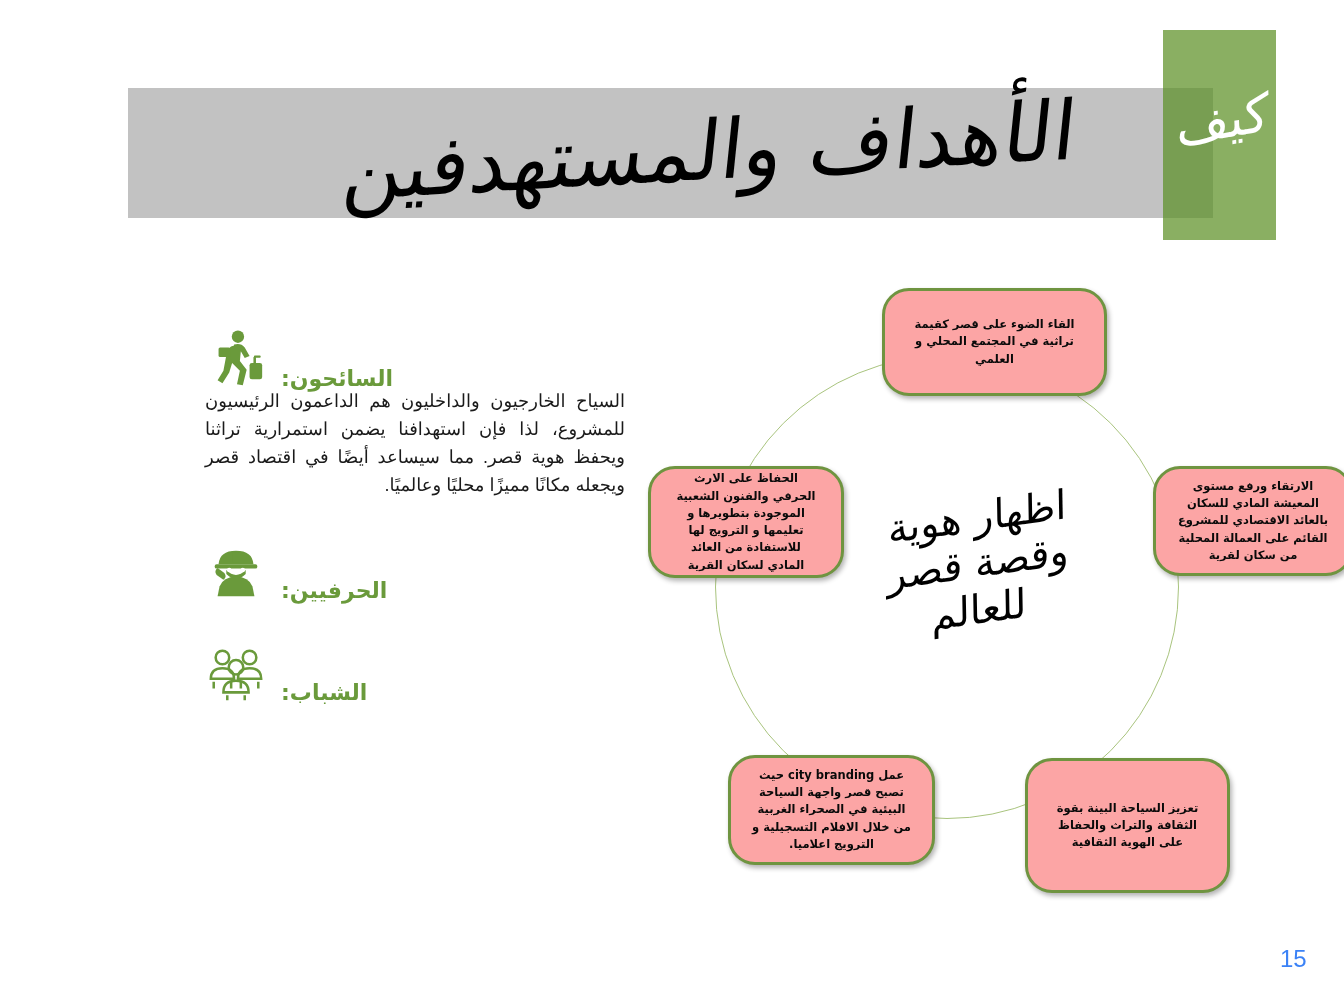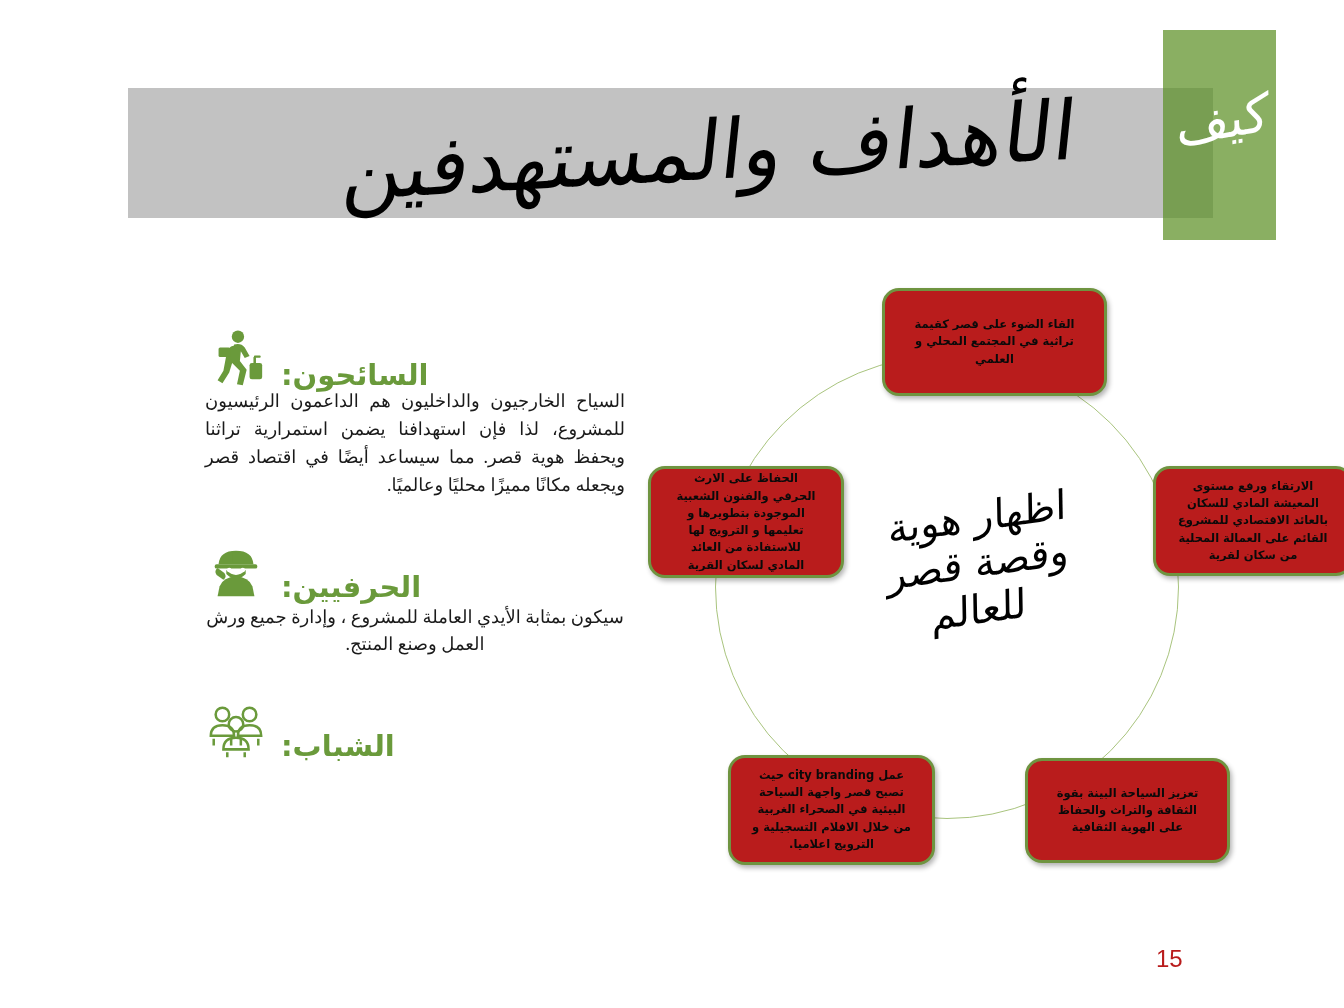--- a/index.html
+++ b/index.html
@@ -87,35 +87,35 @@
   .aud-block { position: relative; margin-bottom: 42px; }
   .aud-head-row {
     display: flex;
     flex-direction: row-reverse;
     align-items: flex-end;
     justify-content: flex-start;
     gap: 14px;
     height: 60px;
   }
   .aud-title {
-    font-size: 29px;
+    font-size: 22px;
     font-weight: bold;
     color: #6a9a3b;
     line-height: 1;
     direction: rtl;
   }
   .aud-icon { width: 62px; height: 62px; flex: 0 0 62px; }
   .aud-body {
     font-size: 18px;
     line-height: 1.55;
     color: #1a1a1a;
     text-align: justify;
     direction: rtl;
     margin-top: 2px;
-    font-family: Liberation Serif, serif;
+    font-family: Liberation Sans, sans-serif;
   }
   #block-tourists .aud-head-row { margin-bottom: -4px; }
   #block-artisans { margin-top: 34px; }
   #block-youth { margin-top: 42px; }
 
   
   .diagram {
     position: absolute;
     left: 620px;
     top: 270px;
@@ -128,42 +128,42 @@
     top: 85px;
     width: 464px;
     height: 464px;
     border: 1.4px solid #a9c47e;
     border-radius: 50%;
     box-sizing: border-box;
   }
   .node {
     position: absolute;
     box-sizing: border-box;
-    background: #b91c1c;
+    background: #fca5a5;
     border: 3px solid #6f9440;
-    border-radius: 17px;
+    border-radius: 27px;
     box-shadow: 2px 3px 5px rgba(0,0,0,0.30);
     display: flex;
     align-items: center;
     justify-content: center;
     padding: 8px 21px;
     direction: rtl;
   }
   .node-text {
     font-size: 11.5px;
     line-height: 1.5;
     color: #0a0a0a;
     font-weight: bold;
     text-align: center;
     font-family: "DejaVu Sans", sans-serif;
     direction: rtl;
   }
   #node-top    { left: 262px; top: 18px;  width: 225px; height: 108px; }
   #node-right  { left: 505px; top: 196px; width: 200px; height: 110px; margin-left: 28px; }
-  #node-bottom-right { left: 405px; top: 488px; width: 205px; height: 105px; }
+  #node-bottom-right { left: 405px; top: 488px; width: 205px; height: 135px; }
   #node-bottom-left  { left: 108px; top: 485px; width: 207px; height: 110px; justify-content: flex-end; }
   #node-left   { left: 28px;  top: 196px; width: 196px; height: 112px; }
 
   .center-label {
     position: absolute;
     left: 218px;
     top: 205px;
     width: 280px;
     height: 175px;
     display: flex;
@@ -175,24 +175,24 @@
     line-height: 1.15;
     font-family: "DejaVu Sans", sans-serif;
     transform: rotate(-8deg) skewX(-7deg);
     direction: rtl;
     pointer-events: none;
   }
 
   
   .page-number {
     position: absolute;
-    left: 1156px;
+    left: 1280px;
     top: 945px;
     font-size: 24px;
-    color: #b91c1c;
+    color: #3b82f6;
     font-family: "Liberation Sans", sans-serif;
     direction: ltr;
   }
 </style>
 </head>
 <body>
 
 <div class="header-bar"></div>
 <div class="header-title">الأهداف والمستهدفين</div>
 
@@ -232,21 +232,20 @@
             <path d="M22 31 q10 10 20 0 l0 4 q-10 10 -20 0 z"></path>
             <path d="M32 38 q13 0 17 10 l2 10 -38 0 2-10 q4-10 17-10 z"></path>
             <path d="M20 34 l-7-5 q-4 3 -1 7 l7 5 q4-3 1-7 z"></path>
             <circle cx="25" cy="31" r="2.3" fill="#ffffff"></circle>
             <circle cx="39" cy="31" r="2.3" fill="#ffffff"></circle>
           </g>
         </svg>
       </span>
       <span class="aud-title">الحرفيين:</span>
     </div>
-    <div class="aud-body" style="text-align:center">سيكون بمثابة الأيدي العاملة للمشروع ، وإدارة جميع ورش العمل وصنع المنتج.</div>
   </div>
 
   <div class="aud-block" id="block-youth">
     <div class="aud-head-row">
       <span class="aud-icon">
         <svg viewBox="0 0 64 64" width="62" height="62" aria-hidden="true">
           <g fill="none" stroke="#6a9a3b" stroke-width="2.6">
             <circle cx="18" cy="16" r="7"></circle>
             <path d="M6 38 q0-11 12-11 t12 11 z"></path>
             <circle cx="46" cy="16" r="7"></circle>

